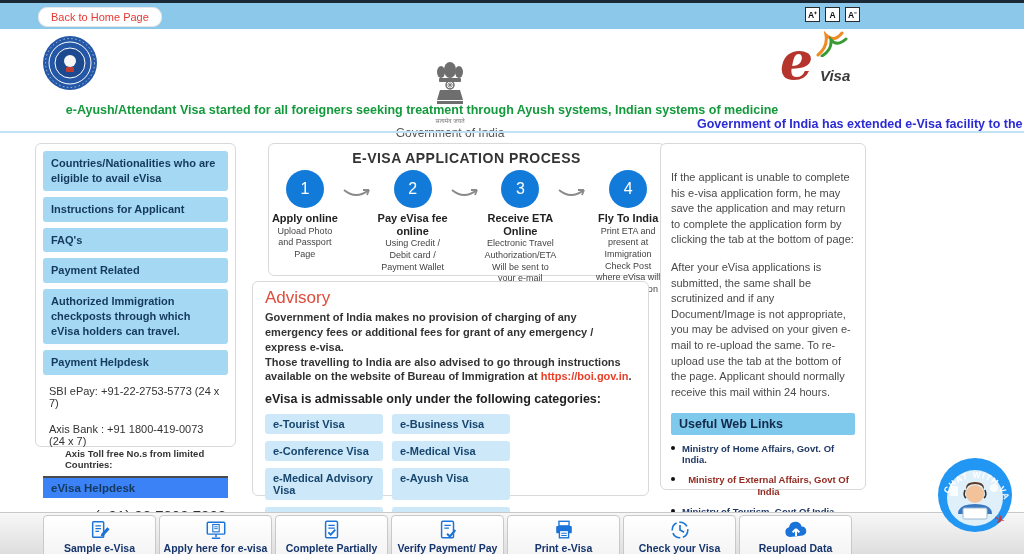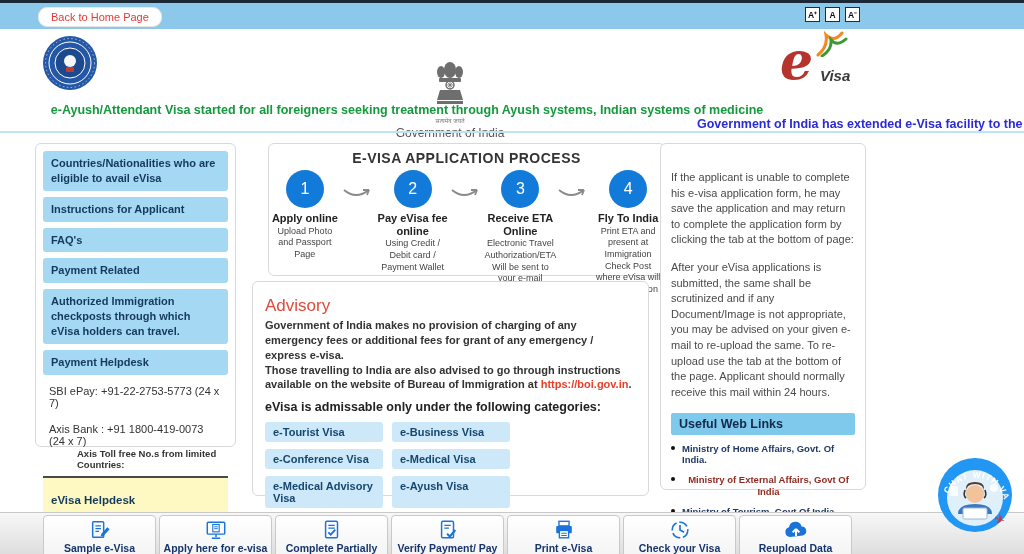--- a/index.html
+++ b/index.html
@@ -17,49 +17,49 @@
   .header { position:absolute; left:0; top:29px; width:1024px; height:102px; background:#fff; }
   .boi-logo { position:absolute; left:42px; top:6px; }
   .emblem-wrap { position:absolute; left:385px; top:0px; width:130px; text-align:center;margin-top:32px; }
   .emblem-motto { font-size:6px; color:#777; margin-top:-2px; }
   .gov-label { font-size:12px; color:#555; margin-top:1px; }
   .evisa-logo { position:absolute; left:778px; top:4px; width:80px; height:58px; }
   .evisa-e { position:absolute; left:2px; top:2px; font-family:"DejaVu Serif", serif; font-style:italic;
              font-size:52px; color:#b5342c; font-weight:bold; line-height:1; }
   .evisa-visa { position:absolute; left:42px; top:34px; font-size:15px; color:#3a3a3a; font-style:italic; font-weight:bold;}
   .evisa-flame { position:absolute; left:36px; top:-2px; }
-  .green-banner { position:absolute; left:1px; top:74px; width:812px; text-align:center;
+  .green-banner { position:absolute; left:16px; top:74px; width:812px; text-align:center;
                   color:#149a3c; font-weight:bold; font-size:12.5px; }
   .marquee { position:absolute; left:697px; top:88px; white-space:nowrap; color:#2b2bd5;
              font-weight:bold; font-size:12.5px; }
   .header-divider { position:absolute; left:0; top:102px; width:1024px; height:2px; background:#bfe3f5; }
 
   .card { position:absolute; background:#fff; border:1px solid #d9d9d9; border-radius:6px; }
   .sidebar { left:35px; top:143px; width:201px; height:304px; padding:7px; }
   .side-btn { background:#a5d8f3; color:#14395c; font-weight:bold; font-size:11px; line-height:1.35;
               padding:5px 8px; border-radius:3px; margin-bottom:6px; cursor:pointer; }
   .pay-text { font-size:11px; color:#333; padding:4px 6px 0 6px; }
   .pay-line1 { margin-bottom:14px; }
-  .pay-line3 { font-size:9.5px; font-weight:bold; margin-left:28px; margin-top:1px; margin-bottom:6px;}
-  .helpdesk-bar { background:#fef9c3; color:#14395c; font-weight:bold; font-size:11.5px;
-                  padding:16px 8px; border-top:2px solid #4a4a4a; margin-bottom:8px; }
+  .pay-line3 { font-size:9.5px; font-weight:bold; margin-left:16px; margin-top:1px; margin-bottom:6px;}
+  .helpdesk-bar { background:#3b82f6; color:#14395c; font-weight:bold; font-size:11.5px;
+                  padding:4px 8px; border-top:2px solid #4a4a4a; margin-bottom:8px; }
   .contact-row { display:flex; align-items:center; gap:6px; padding-left:2px; }
   .contact-text { font-size:15px; color:#333; line-height:1.35; }
 
   .process-card { left:268px; top:143px; width:397px; height:133px; padding:6px 0; }
   .process-title { text-align:center; font-size:14px; font-weight:bold; color:#333; letter-spacing:0.5px; margin-bottom:4px;}
   .steps-row { display:flex; justify-content:center; align-items:flex-start; }
   .step { width:86px; text-align:center; }
   .step-circle { width:38px; height:38px; border-radius:50%; background:#127ad8; color:#fff;
                  font-size:16px; display:flex; align-items:center; justify-content:center; margin:0 auto 4px auto; }
   .step-title { font-size:11px; font-weight:bold; color:#222; line-height:1.15;text-align:center; }
   .step-desc { font-size:9px; color:#444; line-height:1.3; margin-top:1px; }
   .step-arrow { width:36px; padding-top:14px; flex-shrink:0; }
 
-  .advisory-card { left:252px; top:281px; width:397px; height:215px; padding:14px 12px; }
+  .advisory-card { left:252px; top:281px; width:397px; height:215px; padding:6px 12px; }
   .advisory-title { color:#e04b3b; font-size:17px; margin-bottom:2px; font-weight:normal; }
   .advisory-body { font-size:11px; font-weight:bold; color:#333; line-height:1.35; }
   .advisory-link { color:#e8402a; cursor:pointer; }
   .cat-heading { font-size:12.5px; font-weight:bold; color:#222; margin:8px 0 8px 0; }
   .cat-grid { display:flex; flex-wrap:wrap; gap:7px 9px; }
   .cat-btn { width:118px; background:#cde8f9; color:#16466e; font-weight:bold; font-size:11px;
              padding:4px 8px; border-radius:3px; cursor:pointer; }
 
   .info-card { left:660px; top:143px; width:206px; height:347px; padding:26px 10px; }
   .info-para { font-size:11px; color:#4a4a4a; line-height:1.42; margin-bottom:12px; }

